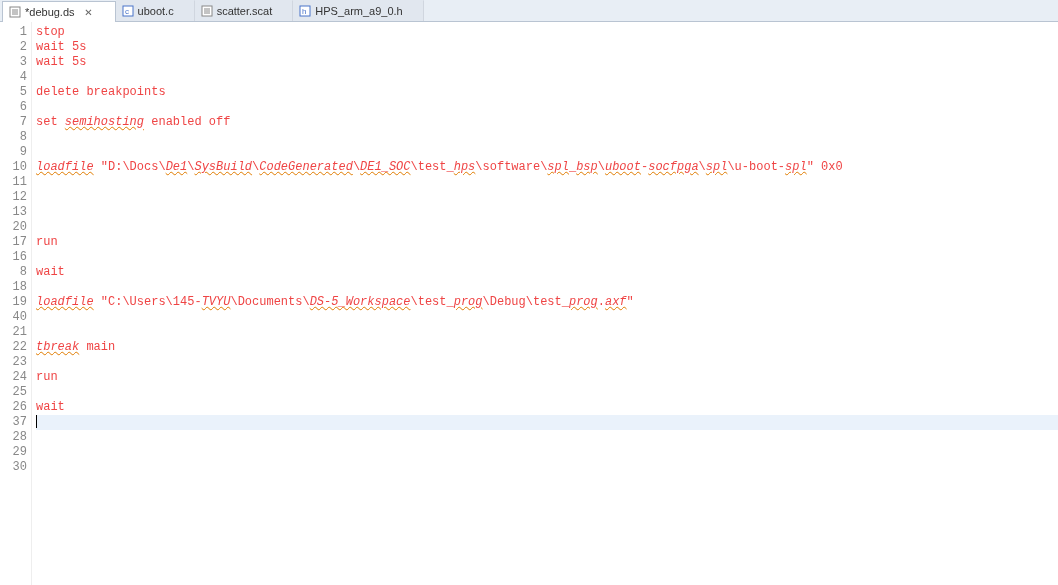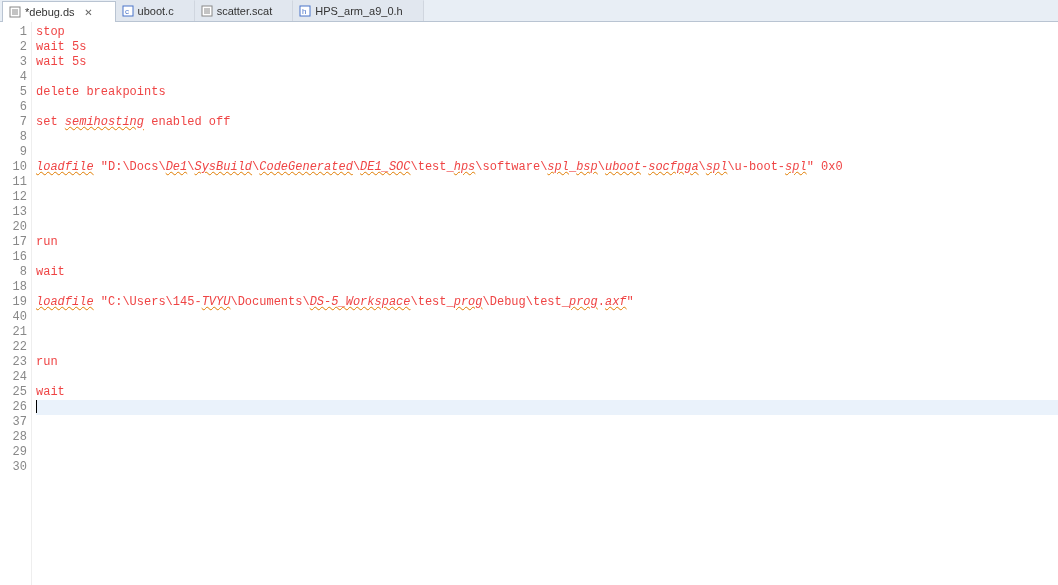--- a/index.html
+++ b/index.html
@@ -208,19 +208,20 @@
       <div class="code-line"></div>
       <div class="code-line"></div>
       <div class="code-line"></div>
       <div class="code-line">run</div>
       <div class="code-line"></div>
       <div class="code-line">wait</div>
       <div class="code-line"></div>
       <div class="code-line"><span class="squiggle">loadfile</span> "C:\Users\145-<span class="squiggle">TVYU</span>\Documents\<span class="squiggle">DS-5_Workspace</span>\test_<span class="squiggle">prog</span>\Debug\test_<span class="squiggle">prog</span>.<span class="squiggle">axf</span>"</div>
       <div class="code-line"></div>
       <div class="code-line"></div>
+      <div class="code-line"><span class="squiggle">tbreak</span> main</div>
       <div class="code-line"></div>
       <div class="code-line">run</div>
       <div class="code-line"></div>
       <div class="code-line">wait</div>
       <div class="code-line current"><span class="cursor"></span></div>
     </div>
 </div>
 
 </body></html>

